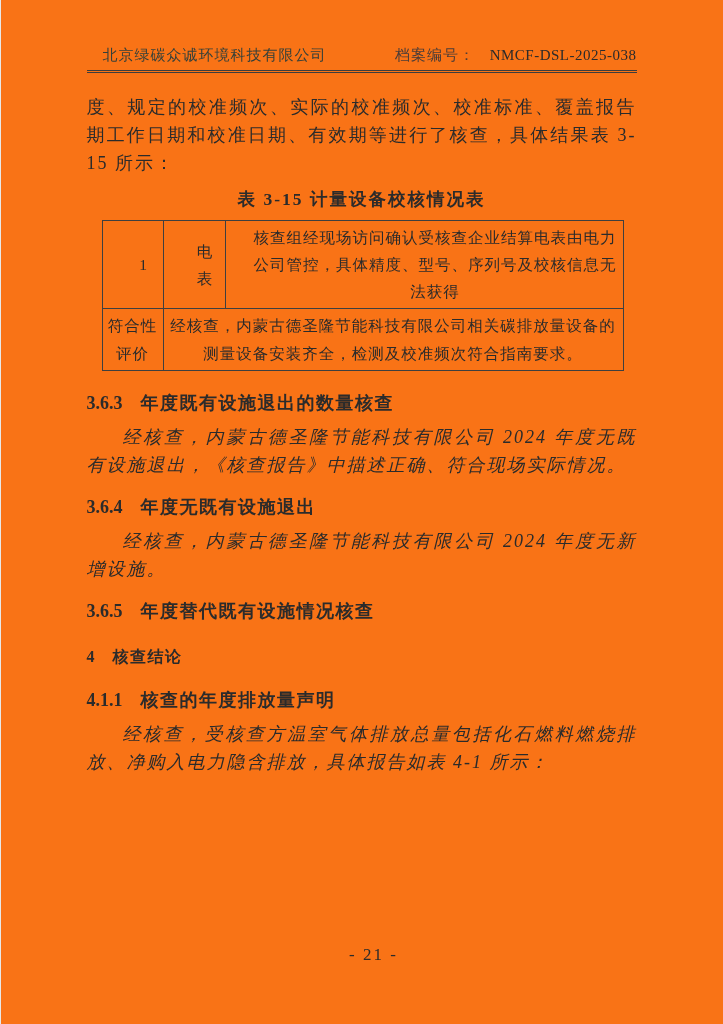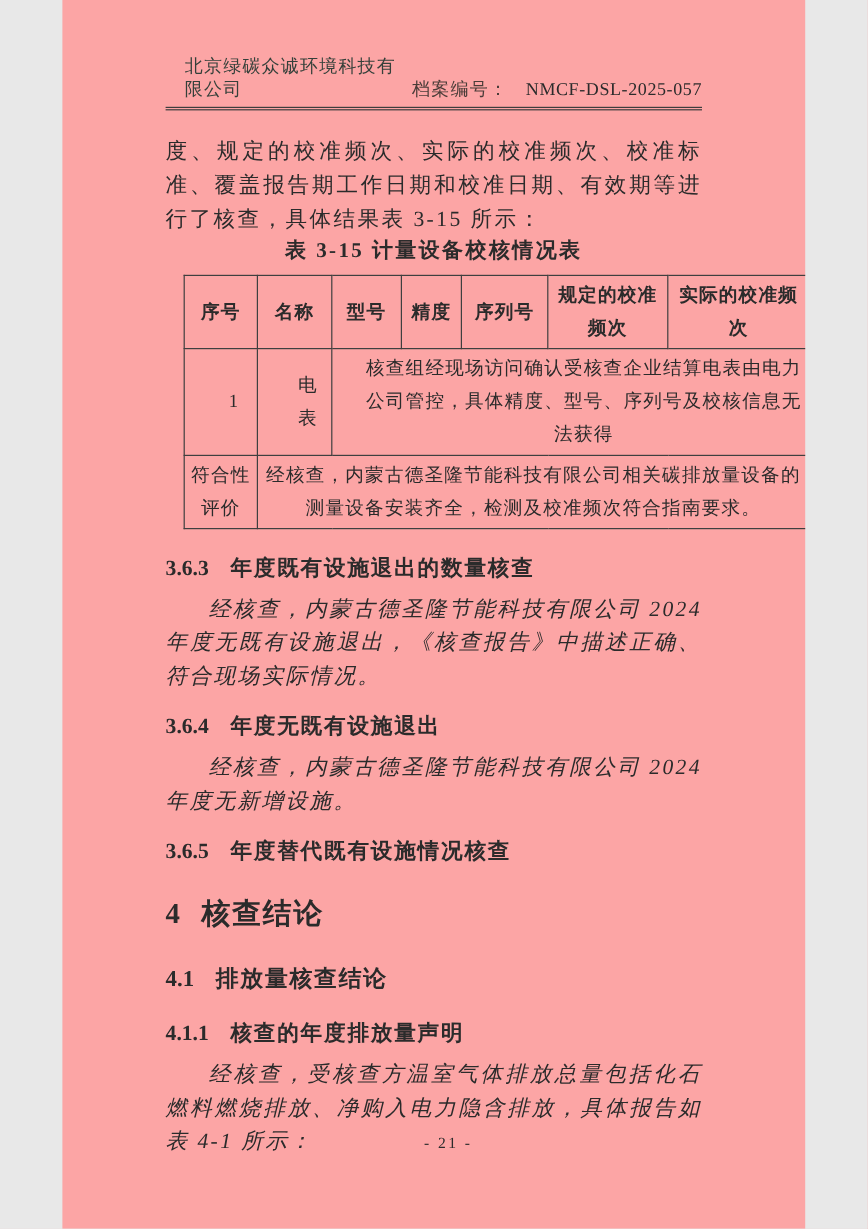--- a/index.html
+++ b/index.html
@@ -1,20 +1,20 @@
 <!DOCTYPE html>
 <html><head>
 <meta charset="utf-8">
 <style>
   * { margin: 0; padding: 0; box-sizing: border-box; }
   html, body { background: #e8e8e8; }
   .page {
-    width: 619px; height: 1024px;
+    width: 722px; height: 1024px;
     margin: 0 auto;
-    background: #fca5a5;
+    background: #f97316;
     position: relative;
     font-family: "Liberation Serif", serif;
     color: #2b2b2b;
     overflow: hidden;
   }
   .content { padding: 0 86px; }
 
   
   .doc-header {
     display: flex; justify-content: space-between; align-items: flex-end;
@@ -30,30 +30,30 @@
   
   .para {
     font-size: 18px; line-height: 28px;
     text-align: justify; letter-spacing: 2px;
   }
   .indent { text-indent: 2em; }
   .para-cont { margin-top: 20px; }
 
   .h3 { font-size: 18px; font-weight: bold; letter-spacing: 1.5px; margin-top: 16px; }
   .h3 .sec-num { font-family: "Liberation Serif", serif; letter-spacing: 0; margin-right: 18px; }
-  .h1-level { font-size: 24px; margin-top: 24px; }
+  .h1-level { font-size: 16px; margin-top: 24px; }
   .h2-level { font-size: 19px; margin-top: 26px; }
   .h3-level { margin-top: 20px; }
   .after-head { margin-top: 8px; font-style: italic; }
 
   
   .tbl-caption {
     text-align: center; font-weight: bold;
     font-size: 17.5px; letter-spacing: 2px;
-    margin-bottom: 9px;
+    margin-top: 10px; margin-bottom: 9px;
   }
   table.doc-table {
     border-collapse: collapse;
     margin-left: 15px;
     width: 521px;
     table-layout: fixed;
   }
   table.doc-table th, table.doc-table td {
     border: 1.5px solid #3f3f3f;
     text-align: center; vertical-align: middle;
@@ -62,60 +62,51 @@
     padding: 3px 5px;
   }
   table.doc-table th { font-weight: bold; }
   #table-3-15 th { height: 52px; }
   #table-3-15 .row-device td { height: 62px; padding-left: 27px; }
   #table-3-15 .row-conf td { height: 58px; }
 
   
   .page-footer {
     position: absolute; left: 0; right: 0; top: 945px;
-    text-align: center; font-size: 13px; letter-spacing: 2px; padding-left: 24px;
+    text-align: center; font-size: 17px; letter-spacing: 2px; padding-left: 24px;
   }
 </style>
 </head>
 <body>
 
 <div class="page">
   <div class="content">
 
     <div class="doc-header">
       <span class="company">北京绿碳众诚环境科技有限公司</span>
       <span class="archive">
         <span class="label">档案编号：</span>
-        <span class="num">NMCF-DSL-2025-057</span>
+        <span class="num">NMCF-DSL-2025-038</span>
       </span>
     </div>
 
     <p class="para para-cont">度、规定的校准频次、实际的校准频次、校准标准、覆盖报告期工作日期和校准日期、有效期等进行了核查，具体结果表 3-15 所示：</p>
 
     <div class="tbl-caption">表 3-15  计量设备校核情况表</div>
     <table class="doc-table" id="table-3-15">
       <colgroup>
         <col style="width:61px">
           <col style="width:62px">
           <col style="width:58px">
         <col style="width:50px">
           <col style="width:72px">
           <col style="width:100px">
           <col style="width:118px">
       </colgroup>
       <tbody>
-          <tr>
-        <th>序号</th>
-        <th>名称</th>
-        <th>型号</th>
-        <th>精度</th>
-        <th>序列号</th>
-        <th>规定的校准频次</th>
-        <th>实际的校准频次</th>
-      </tr>
       <tr class="row-device">
         <td>1</td>
         <td>电表</td>
         <td colspan="5">核查组经现场访问确认受核查企业结算电表由电力公司管控，具体精度、型号、序列号及校核信息无法获得</td>
       </tr>
       <tr class="row-conf">
         <td>符合性评价</td>
         <td colspan="6">经核查，内蒙古德圣隆节能科技有限公司相关碳排放量设备的测量设备安装齐全，检测及校准频次符合指南要求。</td>
       </tr>
     </tbody>
@@ -132,23 +123,20 @@
     <p class="para indent after-head">经核查，内蒙古德圣隆节能科技有限公司 2024 年度无新增设施。</p>
 
     <div class="h3">
       <span class="sec-num">3.6.5</span><span>年度替代既有设施情况核查</span>
     </div>
 
     <div class="h3 h1-level">
       <span class="sec-num">4</span><span>核查结论</span>
     </div>
 
-    <div class="h3 h2-level">
-      <span class="sec-num">4.1</span><span>排放量核查结论</span>
-    </div>
 
     <div class="h3 h3-level">
       <span class="sec-num">4.1.1</span><span>核查的年度排放量声明</span>
     </div>
     <p class="para indent after-head">经核查，受核查方温室气体排放总量包括化石燃料燃烧排放、净购入电力隐含排放，具体报告如表 4-1 所示：</p>
 
   </div>
 
   <div class="page-footer">- 21 -</div>
 </div>

